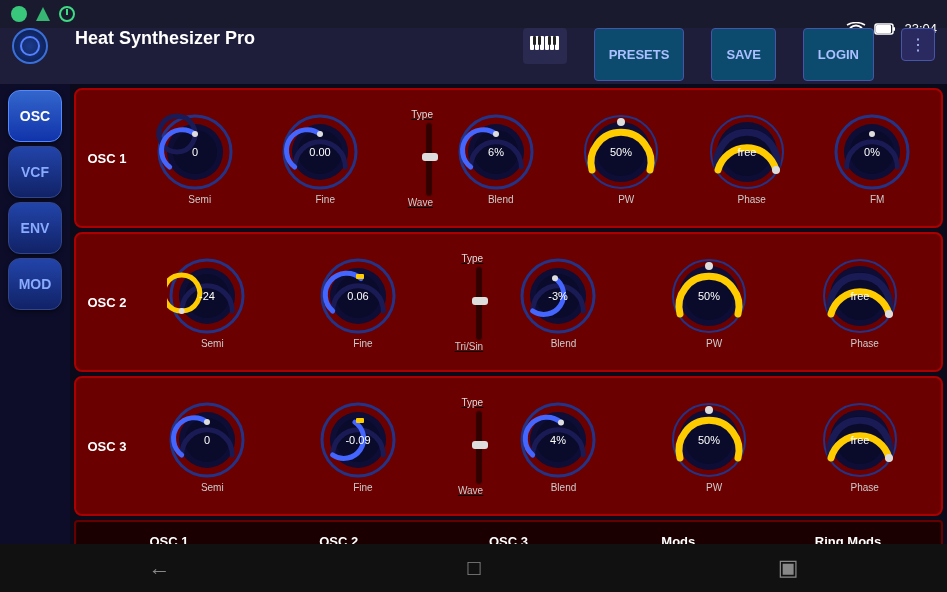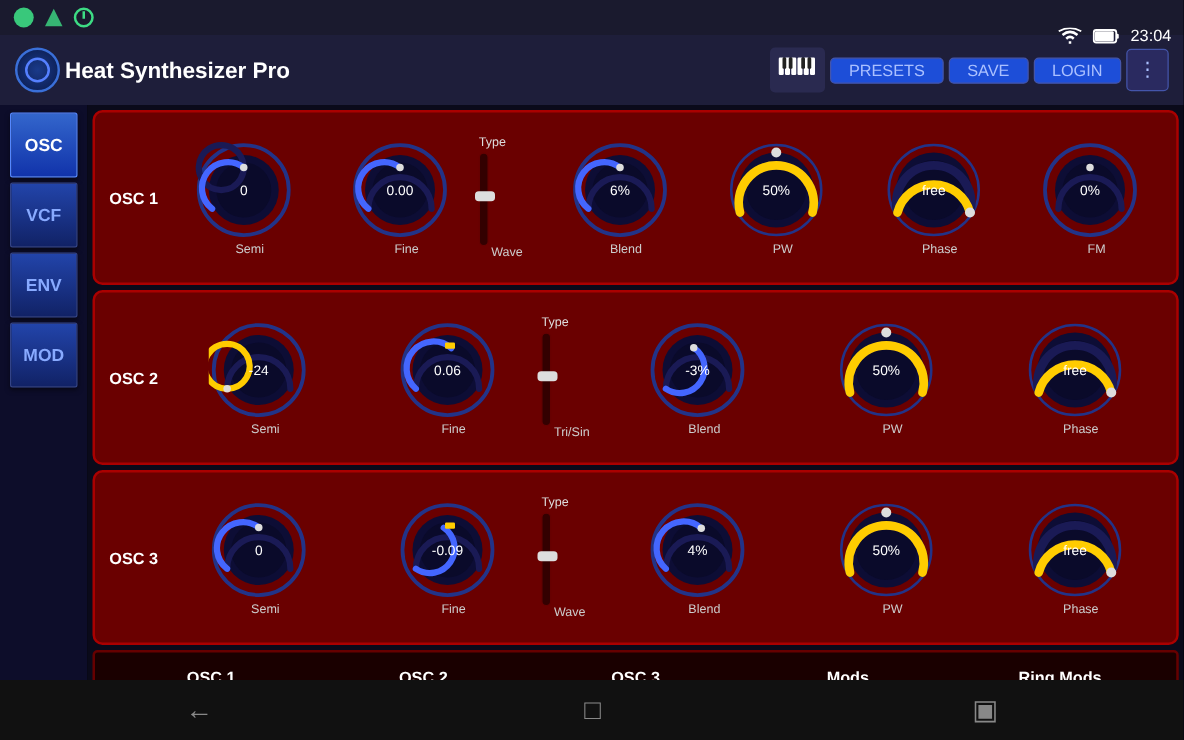--- a/index.html
+++ b/index.html
@@ -24,23 +24,23 @@
     }
     .status-left { display: flex; align-items: center; gap: 6px; }
     .status-right { display: flex; align-items: center; gap: 8px; color: #fff; font-size: 13px; margin-top: 29px; }
 
     
     #top-bar {
       width: 947px;
       height: 56px;
       background: #1e1e3a;
       display: flex;
-      align-items: center;
+      align-items: flex-start;
       padding: 0 12px;
-      gap: 4px;
+      gap: 27px;
     }
     .app-logo {
       width: 36px; height: 36px;
       border-radius: 50%;
       border: 2px solid #3a6fd8;
       background: radial-gradient(circle, #1a3a8a, #0a1a4a);
       display: flex; align-items: center; justify-content: center;
     }
     .app-logo-inner {
       width: 20px; height: 20px;
@@ -50,28 +50,28 @@
     }
     .app-title { color: #fff; font-size: 18px; font-weight: bold; flex: 1; }
     .piano-icon {
       width: 44px; height: 36px;
       background: #2a2a50;
       border-radius: 4px;
       display: flex; align-items: center; justify-content: center;
       cursor: pointer;
     }
     .top-btn {
-      background: #1d4ed8;
+      background: #0c4a6e;
       color: #aac0ff;
       border: 1px solid #4455aa;
       border-radius: 4px;
-      padding: 2px 14px;
+      padding: 18px 14px;
       font-size: 13px;
       cursor: pointer;
-      font-weight: normal;
+      font-weight: bold;
     }
     .more-btn {
       background: #2a2a60;
       color: #aac0ff;
       border: 1px solid #4455aa;
       border-radius: 4px;
       padding: 6px 8px;
       font-size: 16px;
       cursor: pointer;
     }
@@ -91,21 +91,21 @@
       display: flex;
       flex-direction: column;
       align-items: center;
       padding: 6px 0;
       gap: 4px;
     }
     .sidebar-btn {
       width: 54px;
       height: 52px;
       background: linear-gradient(180deg, #2244aa, #112266);
-      border-radius: 2px;
+      border-radius: 12px;
       border: 1px solid #334488;
       color: #88aaff;
       font-size: 14px;
       font-weight: bold;
       display: flex; align-items: center; justify-content: center;
       cursor: pointer;
       box-shadow: 0 2px 4px rgba(0,0,0,0.5);
     }
     .sidebar-btn.active {
       background: linear-gradient(180deg, #3366cc, #1133aa);
@@ -165,23 +165,24 @@
     
     .knob-svg {
       width: 80px;
       height: 80px;
     }
 
     
     .slider-group {
       display: flex;
       flex-direction: column;
-      align-items: flex-start;
+      align-items: flex-end;
       width: 50px;
       flex-shrink: 0;
+      text-decoration: underline;
     }
     .slider-track {
       width: 8px;
       height: 80px;
       background: #330000;
       border-radius: 4px;
       position: relative;
       border: 1px solid #660000;
     }
     .slider-thumb {

